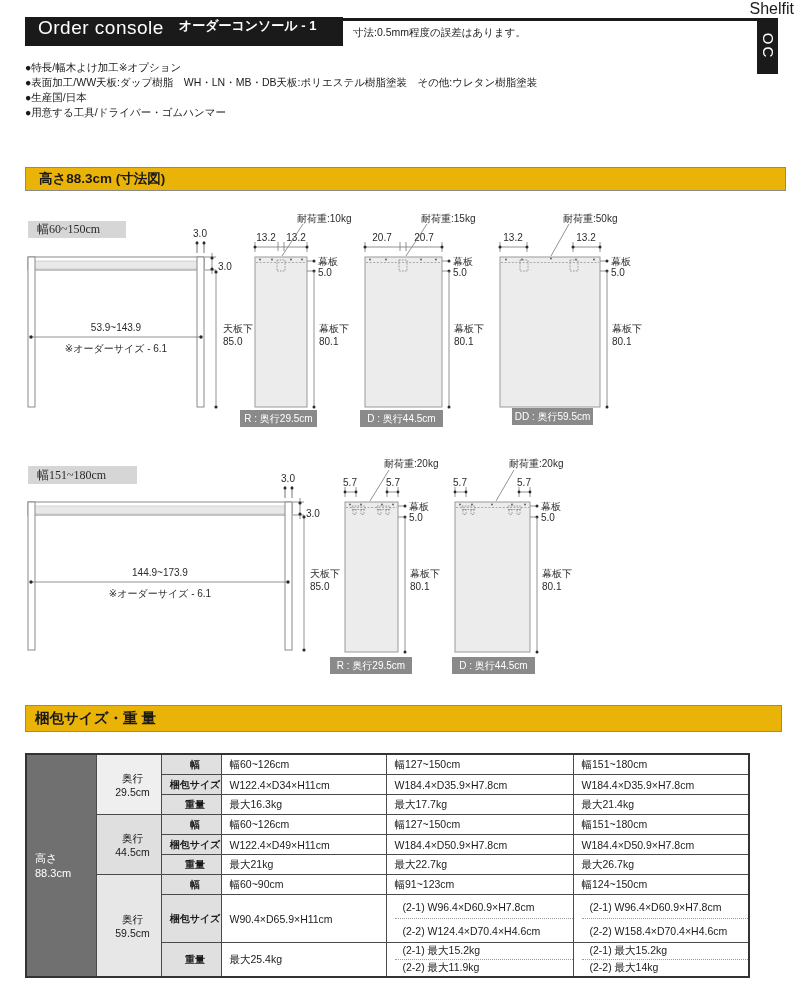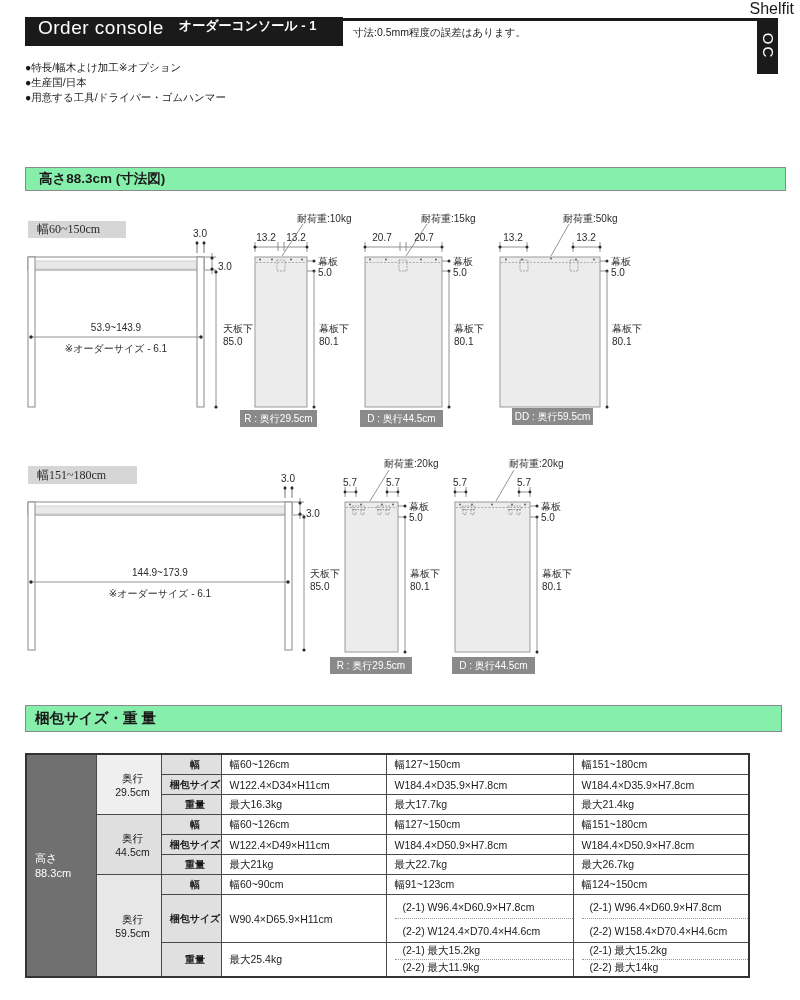--- a/index.html
+++ b/index.html
@@ -16,21 +16,21 @@
   .title-ja{font-size:13px;font-weight:bold;margin-left:15px;}
   .topline{left:343px;top:18px;width:415px;height:3px;background:#1a1a1a;}
   .note{left:353px;top:26px;font-size:10.5px;color:#1a1a1a;}
   .octab{left:757px;top:18px;width:21px;height:56px;background:#1a1a1a;}
   .octab span{position:absolute;left:50%;top:50%;transform:translate(-50%,-50%) rotate(90deg);
     color:#fff;font-size:15px;letter-spacing:2px;}
   
   .specs{left:25px;top:60px;font-size:10.5px;line-height:15px;color:#1a1a1a;}
   .specs .line{white-space:nowrap;}
   
-  .secbox{left:25px;width:746px;border:1px solid #8a8a8a;background:#86efac;
+  .secbox{left:25px;width:746px;border:1px solid #8a8a8a;background:#eab308;
     display:flex;align-items:center;font-weight:bold;color:#1a1a1a;}
   .secbox1{top:167px;height:22px;font-size:13.5px;padding-left:13px;}
   .secbox2{top:705px;height:25px;font-size:14.5px;padding-left:9px;}
   
   .rangelabel{background:#d6d6d6;color:#2b2b2b;font-size:12px;display:flex;align-items:center;
     padding-left:9px;font-family:Liberation Serif, serif;}
   .range1{left:28px;top:221px;width:89px;height:17px;}
   .range2{left:28px;top:466px;width:100px;height:18px;}
   svg text{font-family:"Liberation Sans","DejaVu Sans",sans-serif;font-size:10px;fill:#2b2b2b;}
   svg text.tag{fill:#ffffff;font-size:10px;}
@@ -60,20 +60,21 @@
     <span class="title-ja">オーダーコンソール - 1</span>
   </div>
   <div class="abs topline"></div>
   <div class="abs note">寸法:0.5mm程度の誤差はあります。</div>
   <div class="abs octab">
     <span>OC</span>
   </div>
 
   <div class="abs specs">
     <div class="line">●特長/幅木よけ加工※オプション</div>
+    <div class="line">●表面加工/WW天板:ダップ樹脂　WH・LN・MB・DB天板:ポリエステル樹脂塗装　その他:ウレタン樹脂塗装</div>
     <div class="line">●生産国/日本</div>
     <div class="line">●用意する工具/ドライバー・ゴムハンマー</div>
   </div>
 
   <div class="abs secbox secbox1">
     <span>高さ88.3cm (寸法図)</span>
   </div>
 
   <div class="abs rangelabel range1">
     <span>幅60~150cm</span>

